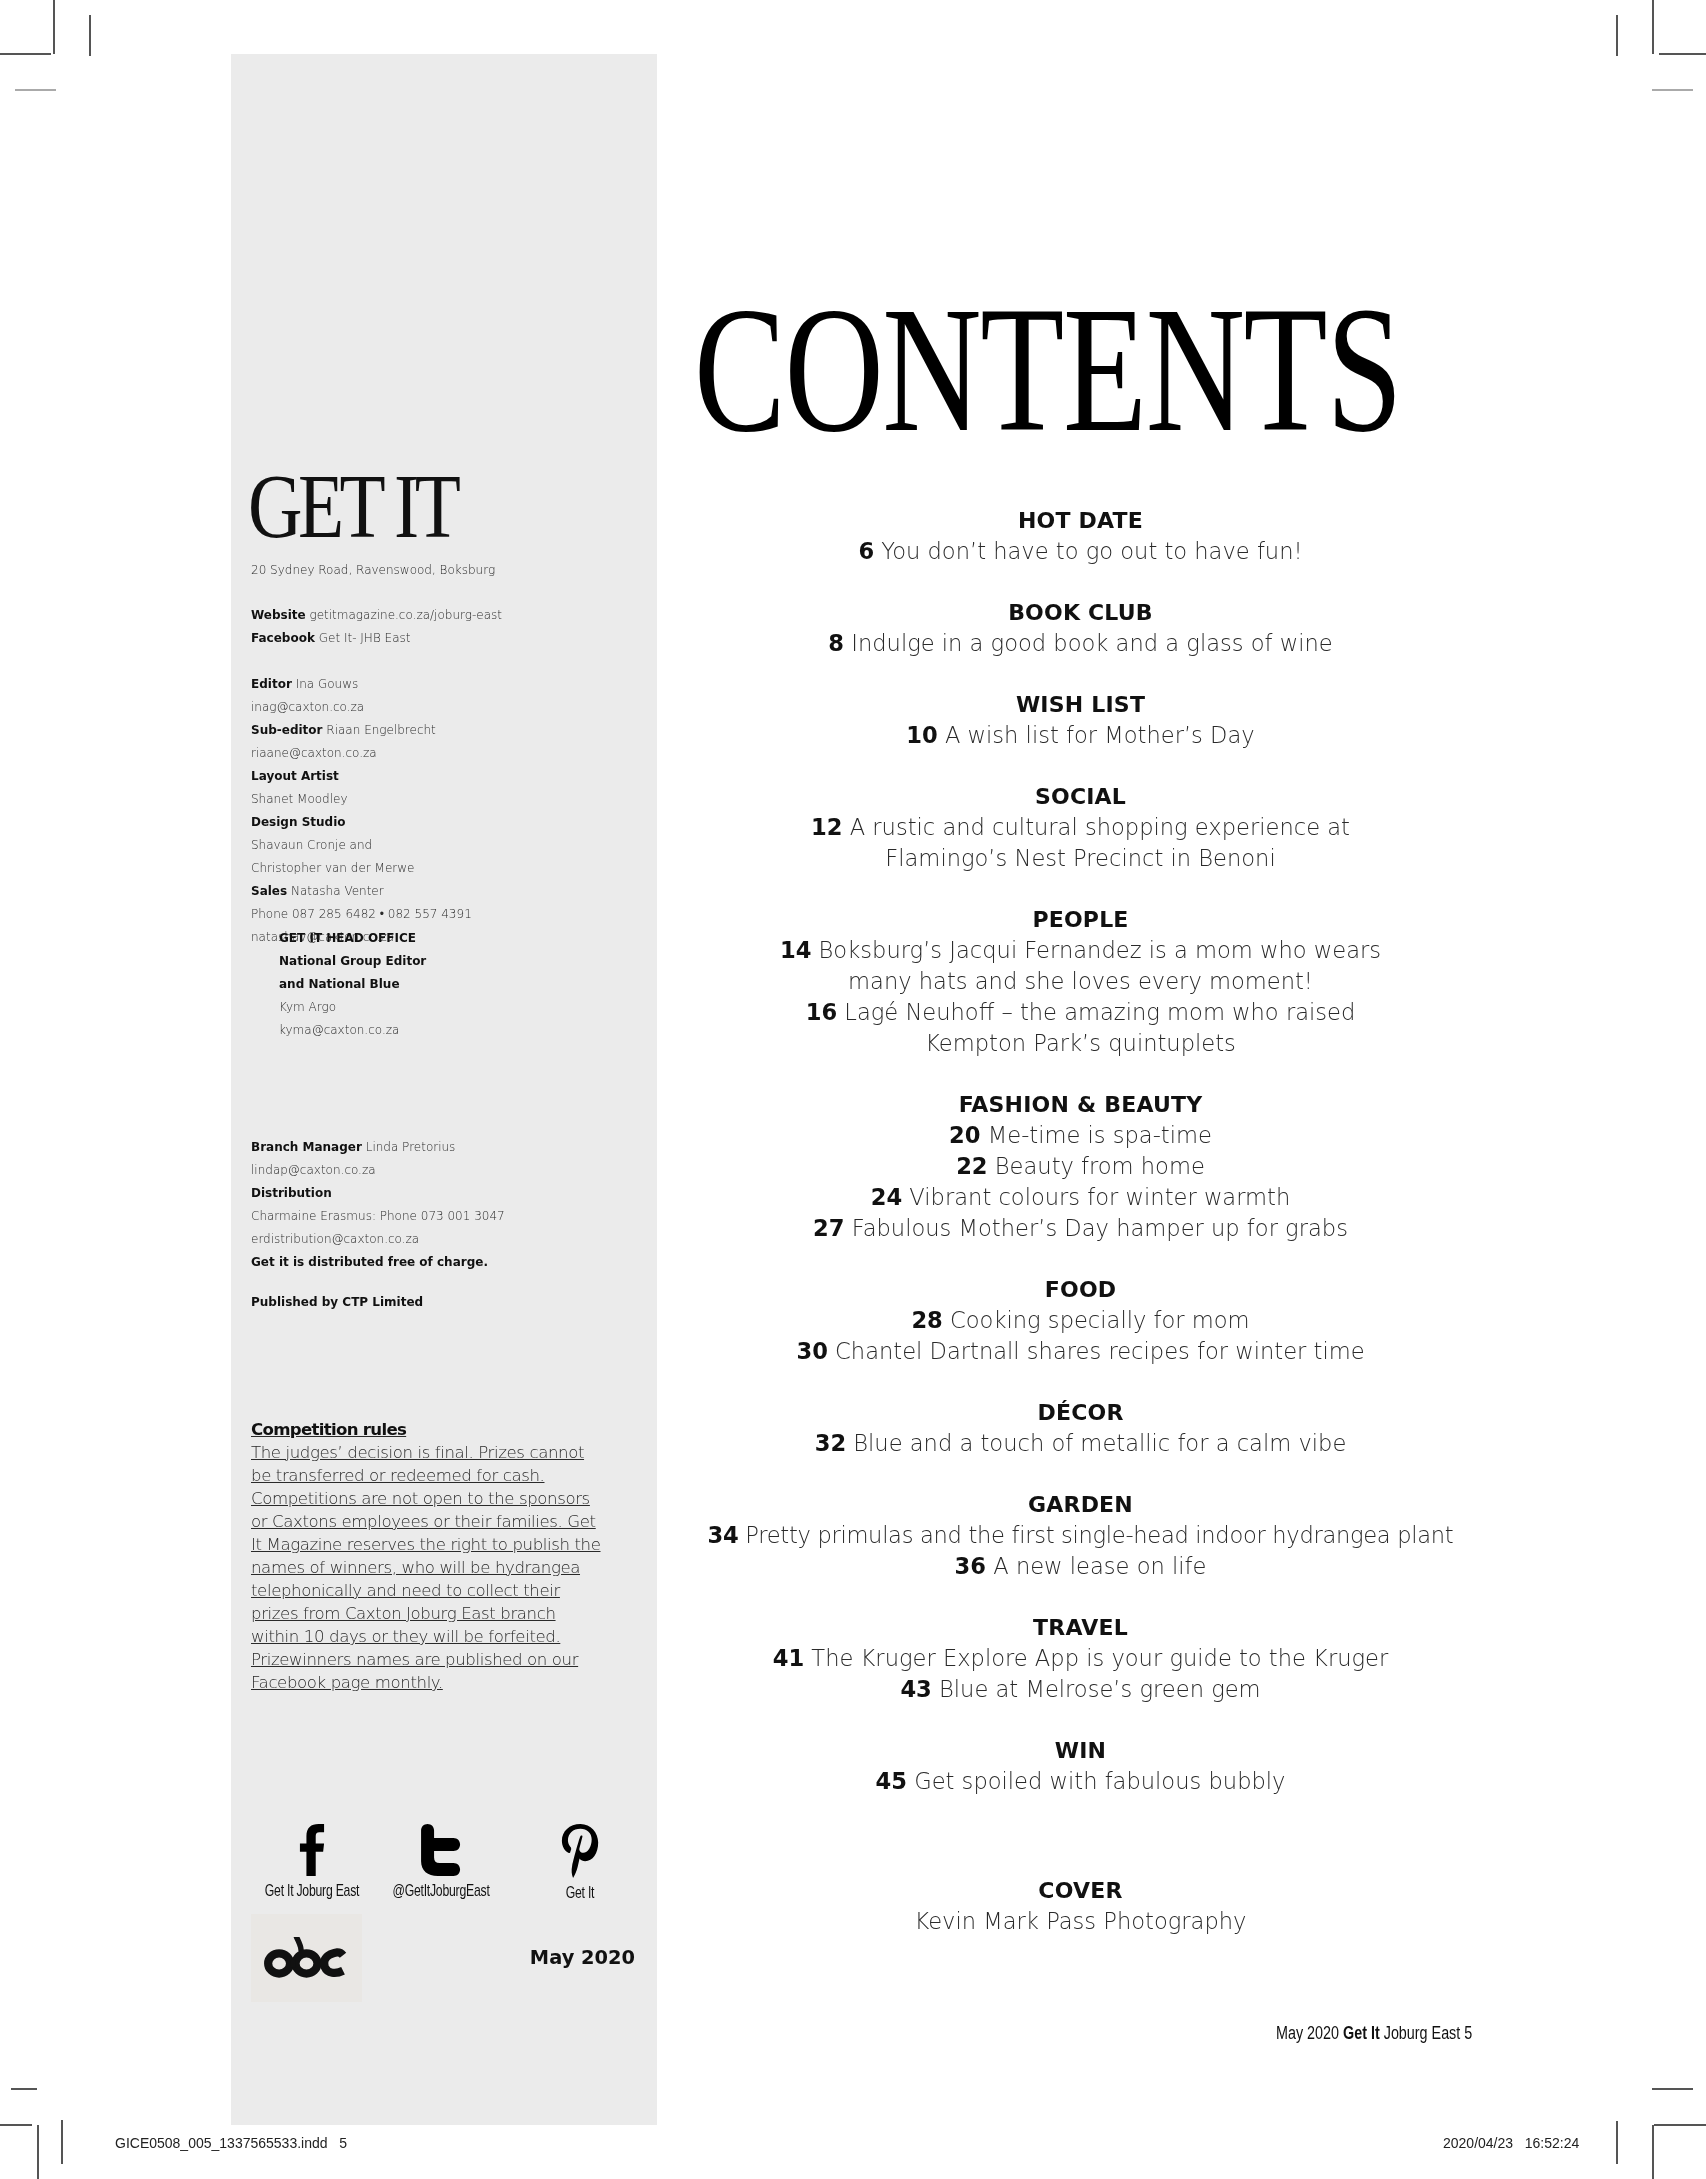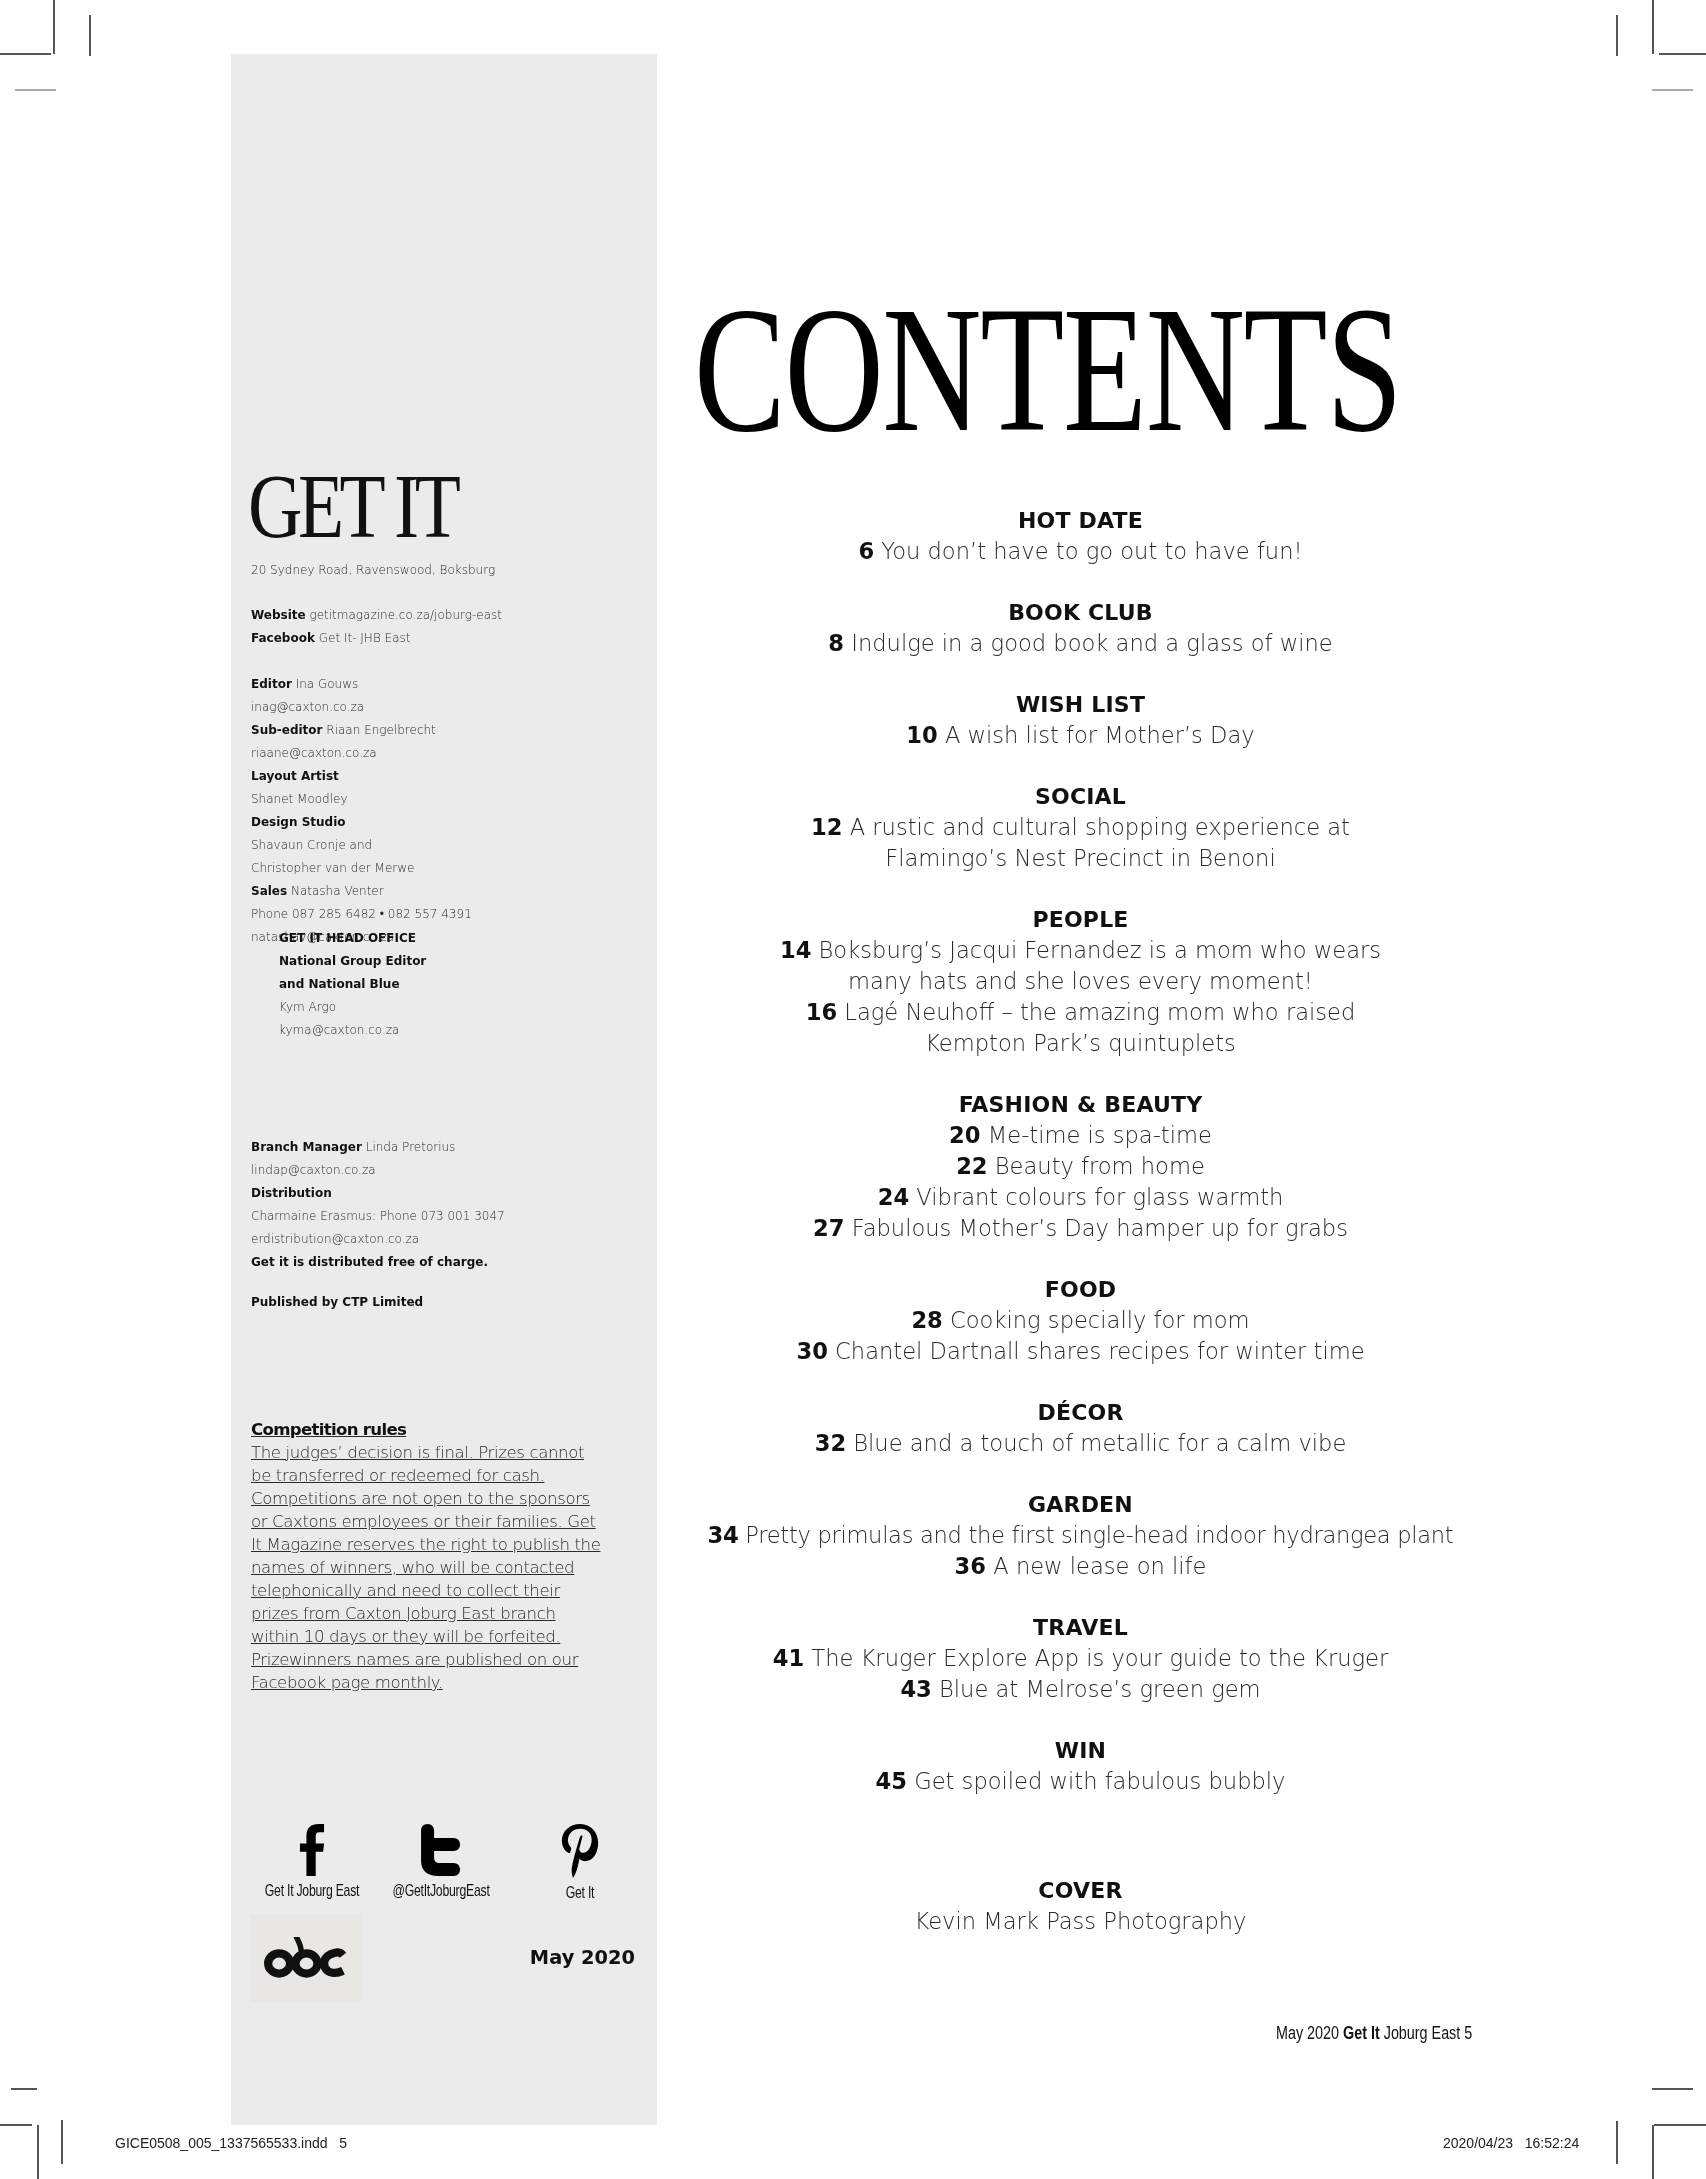--- a/index.html
+++ b/index.html
@@ -101,21 +101,21 @@
     <span class="line bold">Published by CTP Limited</span>
   </div>
 
   <div class="sb comp" style="top:1364px;">
     <span class="line bold" style="letter-spacing:-0.7px;">Competition rules</span>
     <span class="line">The judges’ decision is final. Prizes cannot</span>
     <span class="line">be transferred or redeemed for cash.</span>
     <span class="line">Competitions are not open to the sponsors</span>
     <span class="line">or Caxtons employees or their families. Get</span>
     <span class="line">It Magazine reserves the right to publish the</span>
-    <span class="line">names of winners, who will be contacted</span>
+    <span class="line">names of winners, who will be hydrangea</span>
     <span class="line">telephonically and need to collect their</span>
     <span class="line">prizes from Caxton Joburg East branch</span>
     <span class="line">within 10 days or they will be forfeited.</span>
     <span class="line">Prizewinners names are published on our</span>
     <span class="line">Facebook page monthly.</span>
   </div>
 
   <div class="social" style="left:12px;">
     <svg width="28" height="52" viewBox="0 0 30 56">
       <path d="M9 56 V30 H2 V21 H9 V13 C9 4 14 0 22 0 H28 V9 H23 C20 9 19 10.5 19 13 V21 H28 L27 30 H19 V56 Z" fill="#000"></path>
@@ -177,21 +177,21 @@
     </div>
     <div class="entry">
       <div><span class="pg">16</span> <span>Lagé Neuhoff – the amazing mom who raised</span></div>
       <div>Kempton Park’s quintuplets</div>
     </div>
   </div>
   <div class="sec">
     <div class="sec-title">FASHION &amp; BEAUTY</div>
     <div class="entry"><span class="pg">20</span> <span>Me-time is spa-time</span></div>
     <div class="entry"><span class="pg">22</span> <span>Beauty from home</span></div>
-    <div class="entry"><span class="pg">24</span> <span>Vibrant colours for glass warmth</span></div>
+    <div class="entry"><span class="pg">24</span> <span>Vibrant colours for winter warmth</span></div>
     <div class="entry"><span class="pg">27</span> <span>Fabulous Mother’s Day hamper up for grabs</span></div>
   </div>
   <div class="sec">
     <div class="sec-title">FOOD</div>
     <div class="entry"><span class="pg">28</span> <span>Cooking specially for mom</span></div>
     <div class="entry"><span class="pg">30</span> <span>Chantel Dartnall shares recipes for winter time</span></div>
   </div>
   <div class="sec">
     <div class="sec-title">DÉCOR</div>
     <div class="entry"><span class="pg">32</span> <span>Blue and a touch of metallic for a calm vibe</span></div>

